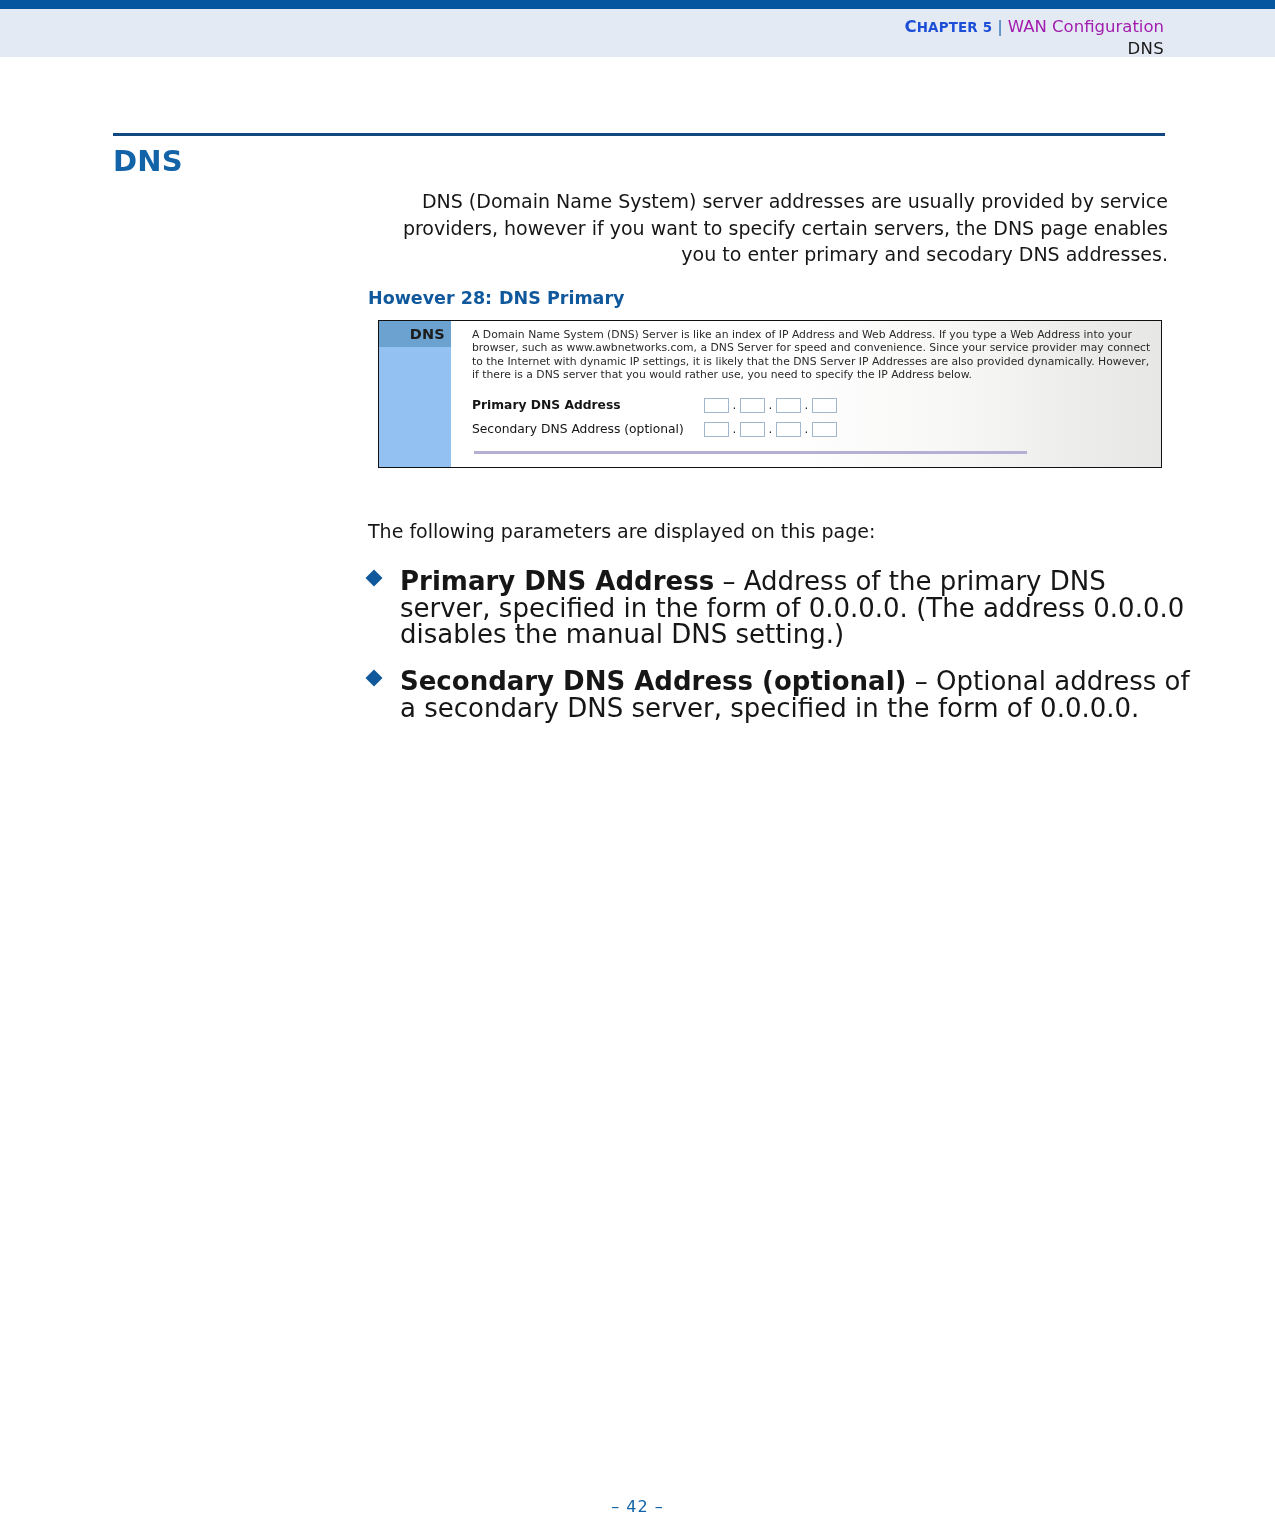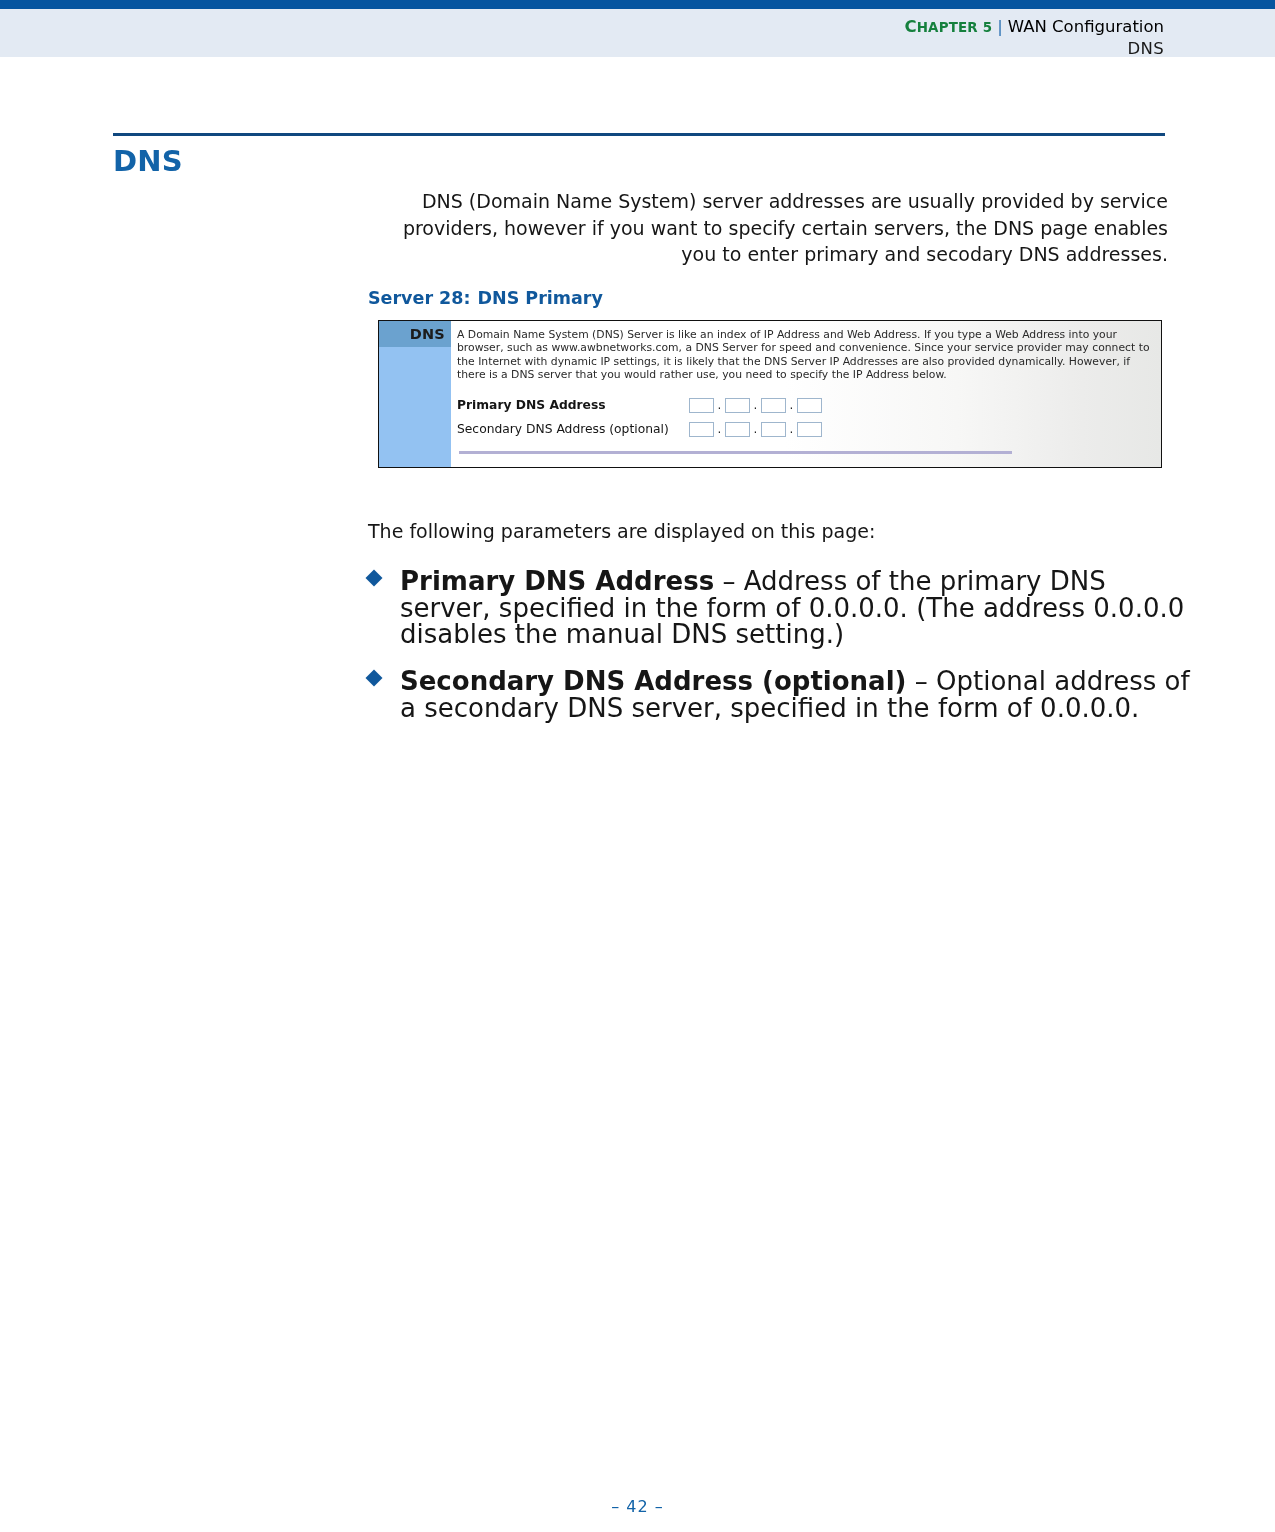--- a/index.html
+++ b/index.html
@@ -33,38 +33,38 @@
     right: 111px;
     top: 7px;
     text-align: right;
     line-height: 1.28;
   }
   .hdr-line1 {
     font-size: 16.5px;
     white-space: nowrap;
   }
   .hdr-chapter {
-    color: #15803d;
+    color: #1d4ed8;
     font-weight: bold;
     letter-spacing: 0.2px;
     margin-left: 47px;
   }
   .hdr-chapter .cap {
     font-size: 16.5px;
   }
   .hdr-chapter .sc {
     font-size: 13.4px;
   }
   .hdr-sep {
     color: #2f74b5;
     font-weight: normal;
     padding: 0 5px;
   }
   .hdr-title {
-    color: #000000;
+    color: #a21caf;
     font-weight: normal;
     text-align: right;
   }
   .hdr-line2 {
     font-size: 16.5px;
     color: #1a1a1a;
     margin-top: 1px;
     letter-spacing: 0.3px;
   }
 
@@ -136,21 +136,21 @@
     text-align: right;
     padding-right: 6px;
     line-height: 26px;
     box-sizing: border-box;
     letter-spacing: 0.2px;
   }
   .fig-body {
     position: absolute;
     left: 72px; top: 0;
     right: 0; bottom: 0;
-    padding: 7px 10px 0 6px;
+    padding: 7px 10px 0 21px;
   }
   .fig-desc {
     font-size: 10.8px;
     line-height: 13.3px;
     color: #2a2a2a;
     font-family: "DejaVu Sans", sans-serif;
     max-width: 700px;
     text-align: left;
   }
   .fig-form {
@@ -241,21 +241,21 @@
     <div class="hdr-line2">DNS</div>
   </div>
 </div>
 
 <div class="sec-rule"></div>
 <div class="sec-title">DNS</div>
 
 <div class="col para" id="intro-para">DNS (Domain Name System) server addresses are usually provided by service providers, however if you want to specify certain servers, the DNS page enables you to enter primary and secodary DNS addresses.</div>
 
 <div class="fig-caption">
-  <span>Server 28:</span><span class="gap"></span><span>DNS Primary</span>
+  <span>However 28:</span><span class="gap"></span><span>DNS Primary</span>
 </div>
 
 <div class="figure">
   <div class="fig-sidebar">
     <div class="fig-sidebar-head">DNS</div>
   </div>
   <div class="fig-body">
     <div class="fig-desc">A Domain Name System (DNS) Server is like an index of IP Address and Web Address. If you type a Web Address into your browser, such as www.awbnetworks.com, a DNS Server for speed and convenience. Since your service provider may connect to the Internet with dynamic IP settings, it is likely that the DNS Server IP Addresses are also provided dynamically. However, if there is a DNS server that you would rather use, you need to specify the IP Address below.</div>
 
     <div class="fig-form">

